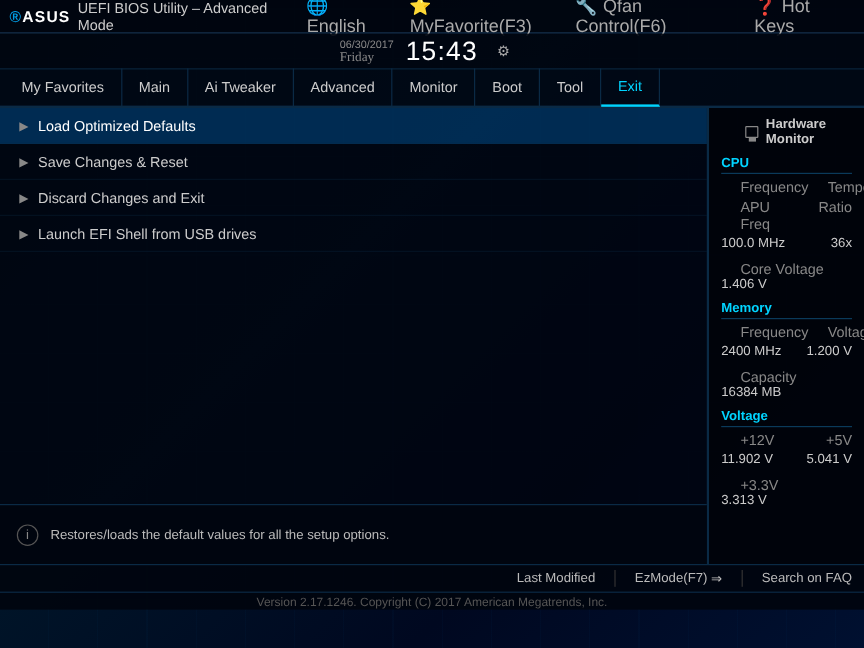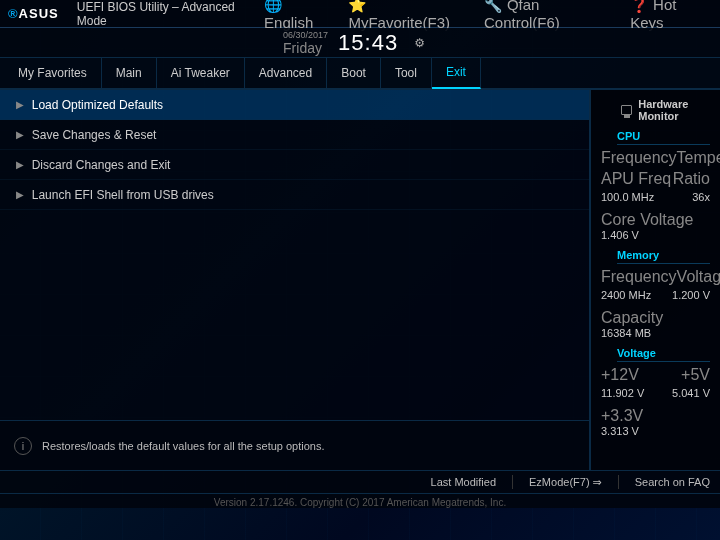--- a/index.html
+++ b/index.html
@@ -37,21 +37,21 @@
       display: flex;
       align-items: center;
       height: 28px;
       padding: 0 8px;
     }
     .asus-logo {
       color: #fff;
       font-size: 13px;
       font-weight: bold;
       letter-spacing: 1px;
-      margin-right: 18px;
+      margin-right: 6px;
     }
     .asus-logo span {
       color: #00a0e9;
     }
     .header-title {
       color: #ccc;
       font-size: 12px;
       margin-right: auto;
     }
     .header-info {
@@ -73,21 +73,21 @@
       padding: 0 10px;
       border-bottom: 1px solid #0a2a45;
       justify-content: center;
     }
     .datetime-left {
       display: flex;
       flex-direction: column;
       margin-right: 10px;
     }
     .date-text { color: #888; font-size: 9px; }
-    .day-text { color: #888; font-size: 14px; }
+    .day-text { color: #888; font-size: 11px; font-family: Liberation Serif, serif; }
     .clock {
       color: #fff;
       font-size: 22px;
       font-weight: 300;
       letter-spacing: 1px;
       margin-right: 16px;
     }
     .gear-icon { color: #aaa; font-size: 12px; }
     .toolbar-icons {
       display: flex;
@@ -200,32 +200,33 @@
       margin-bottom: 8px;
       display: flex;
       align-items: center;
       gap: 4px;
       margin-left: 20px;
     }
     .hw-section-title {
       color: #00d4ff;
       font-size: 11px;
       font-weight: bold;
-      margin: 8px 0 4px 16px;
+      margin: 8px 0 4px 0;
       border-bottom: 1px solid #0a3a5a;
       padding-bottom: 2px;
     }
     .hw-row {
       display: flex;
       justify-content: space-between;
       margin-bottom: 3px;
     }
     .hw-label {
       color: #888;
-      font-size: 16px;
+      font-size: 12px;
+      margin-left: 16px;
     }
     .hw-big-value {
       color: #ccc;
       font-size: 11px;
       margin-bottom: 5px;
     }
 
     
     .footer {
       position: relative;
@@ -324,20 +325,21 @@
   <div class="toolbar-icons">
     
   </div>
 </div>
 
 <div class="nav-bar">
   <div class="nav-tab">My Favorites</div>
   <div class="nav-tab">Main</div>
   <div class="nav-tab">Ai Tweaker</div>
   <div class="nav-tab">Advanced</div>
+  <div class="nav-tab">Monitor</div>
   <div class="nav-tab">Boot</div>
   <div class="nav-tab">Tool</div>
   <div class="nav-tab active">Exit</div>
 </div>
 
 <div class="main-layout">
 
   <div class="content-area">
 
     <div class="menu-item selected">

